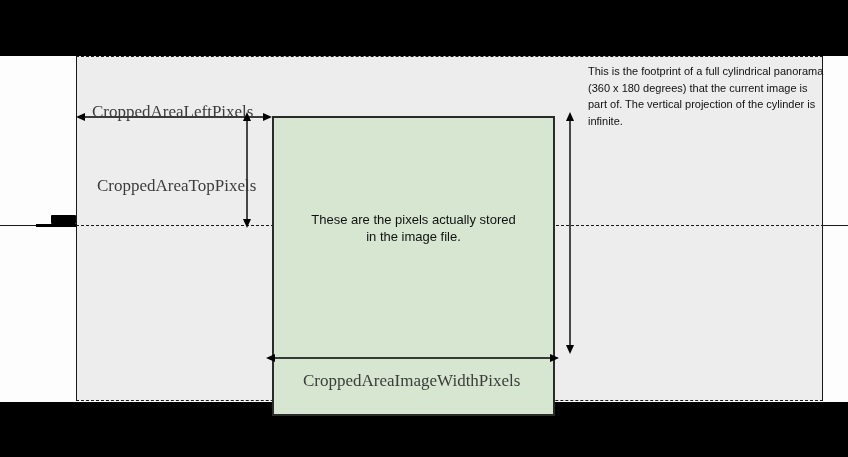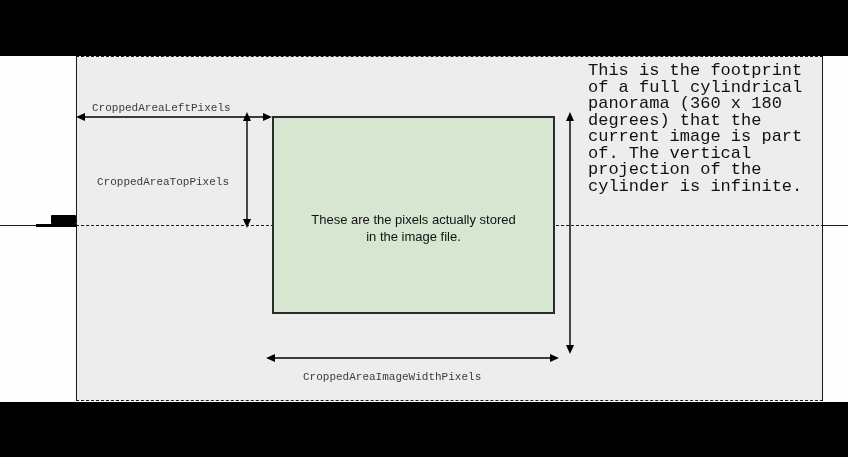--- a/index.html
+++ b/index.html
@@ -87,21 +87,21 @@
     background: #000000;
     border-radius: 1px;
   }
 
   
   .stored-box {
     position: absolute;
     left: 272px;
     top: 116px;
     width: 283px;
-    height: 198px;
+    height: 300px;
     background: #d6e6d0;
     border: 2px solid #2b2b2b;
     box-sizing: border-box;
   }
   .stored-box-text {
     position: absolute;
     left: 0;
     right: 0;
     top: 93px;
     text-align: center;
@@ -110,32 +110,31 @@
     color: #111111;
     white-space: pre-line;
   }
 
   
   .note-text {
     position: absolute;
     left: 588px;
     top: 63px;
     width: 238px;
-    font-size: 17px;
+    font-size: 11px;
     line-height: 16.5px;
     color: #111111;
     white-space: pre-line;
-    font-family: Liberation Mono, monospace;
   }
 
   
   .dim-label {
     position: absolute;
-    font-family: Liberation Mono, monospace;
-    font-size: 11px;
+    font-family: Liberation Serif, serif;
+    font-size: 17px;
     color: #3c3c3c;
     white-space: nowrap;
   }
   .lbl-left      { left: 92px;  top: 102px; }
   .lbl-top       { left: 97px;  top: 176px; }
   .lbl-height    { left: 571px; top: 176px; }
   .lbl-width     { left: 303px; top: 371px; }
 
   
   .arrow-svg { position: absolute; overflow: visible; }

